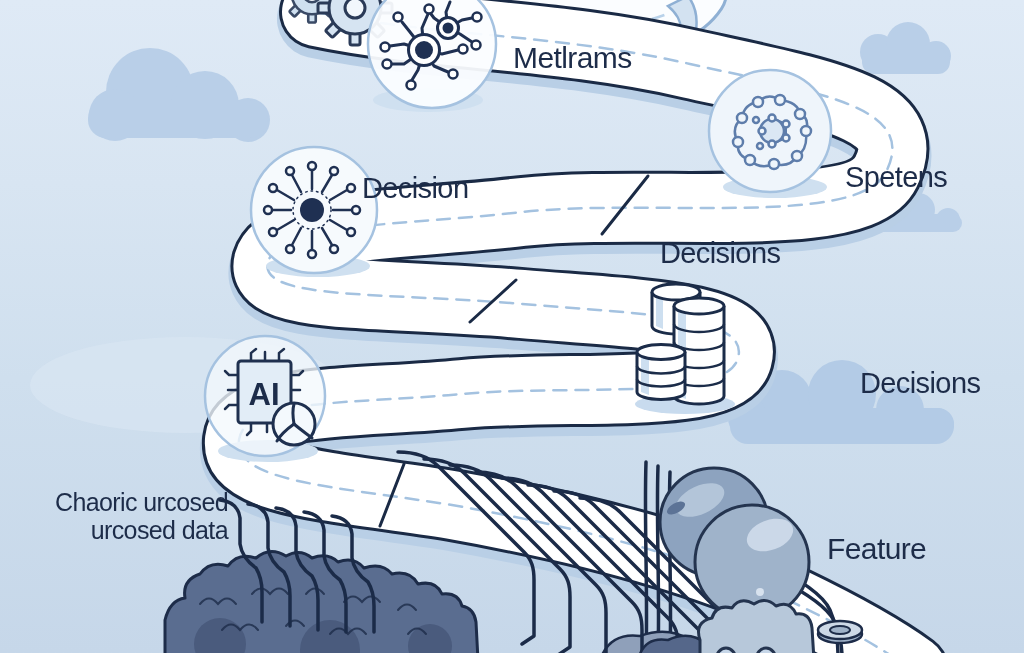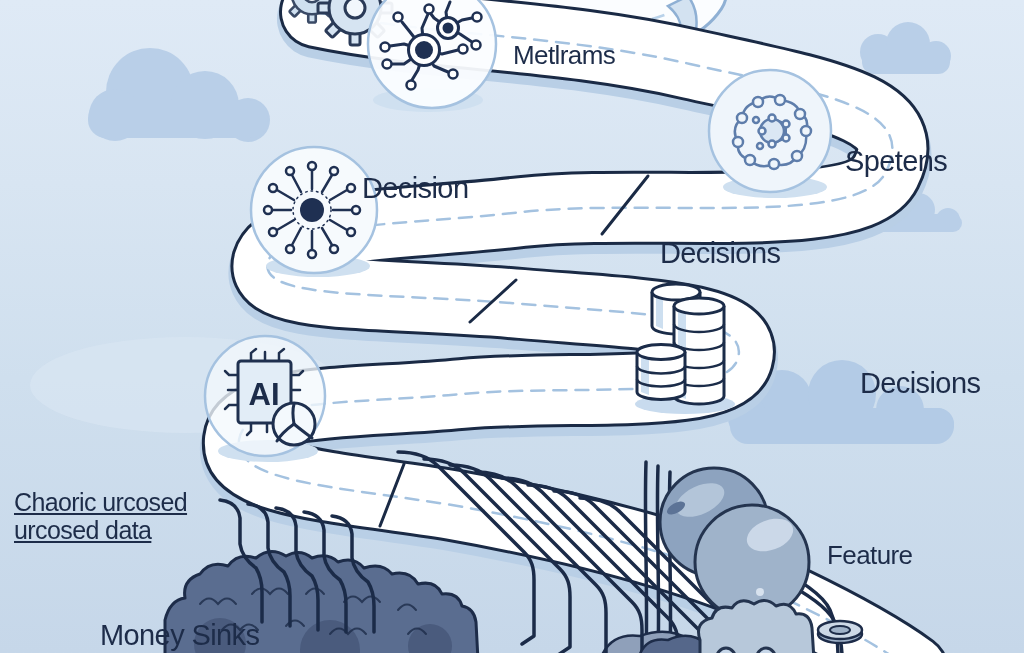--- a/index.html
+++ b/index.html
@@ -6,24 +6,24 @@
   .stage{
     position:relative;width:1024px;height:653px;overflow:hidden;
     background:linear-gradient(180deg,#dfeaf6 0%,#d8e5f2 28%,#cfdfee 58%,#c6d7e9 100%);
     font-family:"Liberation Sans","DejaVu Sans",sans-serif;
   }
   .scene{position:absolute;left:0;top:0;}
   .label{
     position:absolute;color:#1d2c49;letter-spacing:-0.6px;
     white-space:nowrap;line-height:1.05;
   }
-  .lab-26{font-size:26px;}
+  .lab-26{font-size:30px;}
   .lab-25{font-size:25px;line-height:28px;}
   .lab-29{font-size:29px;}
-  .center{text-align:left;white-space:normal;text-decoration:underline;}
+  .center{text-align:right;white-space:normal;}
 </style>
 </head>
 <body>
 
 <div class="stage">
 <svg class="scene" width="1024" height="653" viewBox="0 0 1024 653">
 
   <defs>
     <clipPath id="rocksClip">
       <path d="M 165 660 L 165 620 Q 170 600 185 598 Q 182 580 200 574 Q 210 560 228 566 Q 238 552 256 558 Q 270 546 286 556 Q 300 548 312 558 Q 328 552 338 562 Q 354 556 364 568 Q 382 562 392 574 Q 410 570 418 584 Q 436 580 442 594 Q 458 592 462 606 Q 474 608 476 622 L 478 660 Z"></path>
@@ -330,24 +330,23 @@
 
   <g stroke="#1d2c49">
     <ellipse cx="840" cy="634" rx="22" ry="9" fill="#9fb2c9" stroke-width="2.5"></ellipse>
     <ellipse cx="840" cy="630" rx="22" ry="9" fill="#cdd9e7" stroke-width="2.5"></ellipse>
     <ellipse cx="840" cy="630" rx="10" ry="4" fill="#9fb2c9" stroke-width="2"></ellipse>
   </g>
 </svg>
 
 <div class="label lab-26" style="left:513px;top:42px;">Metlrams</div>
 <div class="label lab-29" style="left:362px;top:173px;">Decision</div>
-<div class="label lab-29" style="left:845px;top:146px;">Spetens</div>
+<div class="label lab-29" style="left:845px;top:162px;">Spetens</div>
 <div class="label lab-29" style="left:660px;top:238px;">Decisions</div>
 <div class="label lab-29" style="left:860px;top:368px;">Decisions</div>
 <div class="label lab-25 center" style="left:14px;top:488px;width:214px;">
   <span style="display:block">Chaoric urcosed</span>
   <span style="display:block">urcosed data</span>
 </div>
-<div class="label lab-26" style="left:827px;top:534px;line-height:29px;margin-top:7px;">
+<div class="label lab-26" style="left:827px;top:534px;line-height:29px;">
   <span style="display:block">Feature</span>
 </div>
-<div class="label lab-29" style="left:100px;top:620px;">Money Sinks</div>
 </div>
 
 </body></html>

